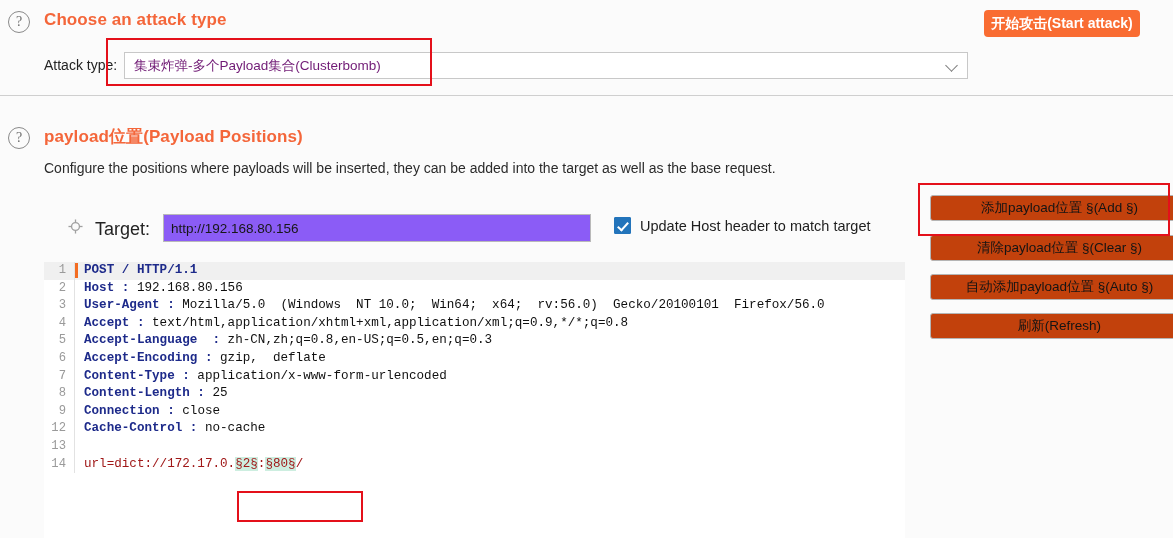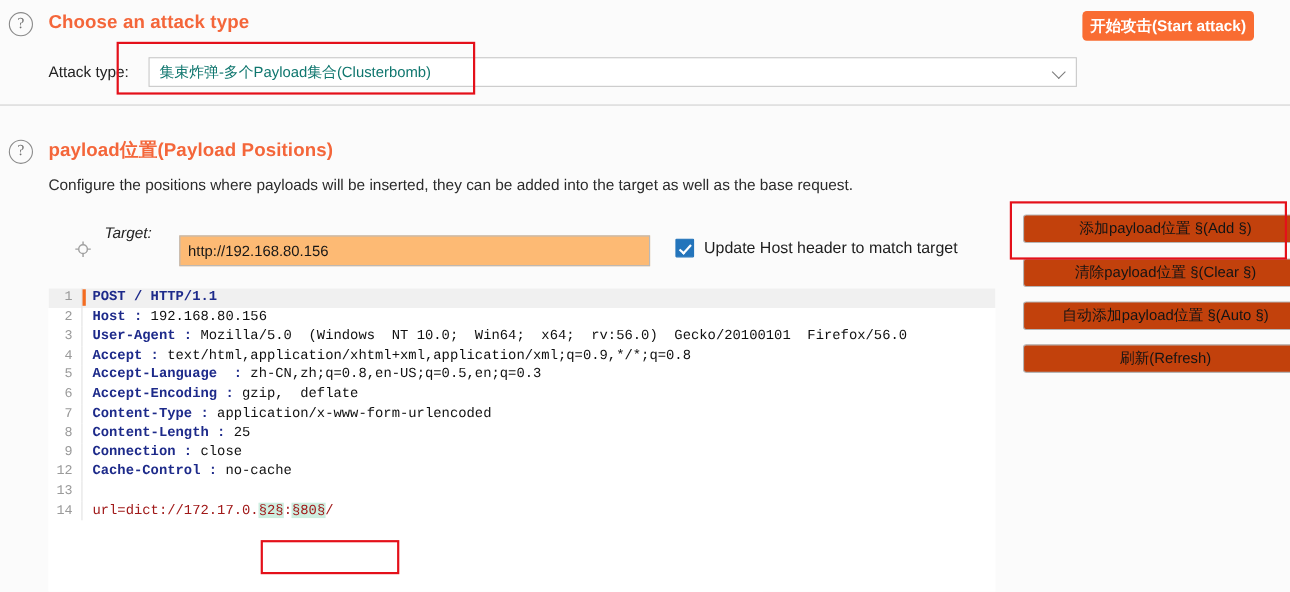--- a/index.html
+++ b/index.html
@@ -50,32 +50,32 @@
 
   #attack-type-label {
     position: absolute;
     left: 44px;
     top: 57px;
     font-size: 14px;
     color: #232323;
   }
   #attack-type-select {
     position: absolute;
-    left: 135px;
+    left: 124px;
     top: 52px;
     width: 844px;
     height: 27px;
     background: #ffffff;
     border: 1px solid #c8c8c8;
     box-sizing: border-box;
     display: flex;
     align-items: center;
     padding: 0 8px 0 9px;
     font-size: 13.5px;
-    color: #0f766e;
+    color: #701a75;
   }
   #attack-type-select .sel-value { flex: 1; }
   .chevron {
     width: 13px;
     height: 13px;
     position: relative;
   }
   .chevron::before {
     content: "";
     position: absolute;
@@ -115,32 +115,31 @@
   #target-icon {
     position: absolute;
     left: 68px;
     top: 219px;
     width: 15px;
     height: 15px;
   }
   #target-label {
     position: absolute;
     left: 95px;
-    top: 203px;
-    font-size: 14px;
+    top: 219px;
+    font-size: 18px;
     color: #232323;
-    font-style: italic;
   }
   #target-input {
     position: absolute;
     left: 163px;
     top: 214px;
     width: 428px;
     height: 28px;
-    background: #fdba74;
+    background: #8b5cf6;
     border: 1px solid #b9b9b9;
     box-sizing: border-box;
     font-family: "Liberation Sans", sans-serif;
     font-size: 13.5px;
     color: #171717;
     padding: 0 7px;
     outline: none;
   }
   #update-host-row {
     position: absolute;

